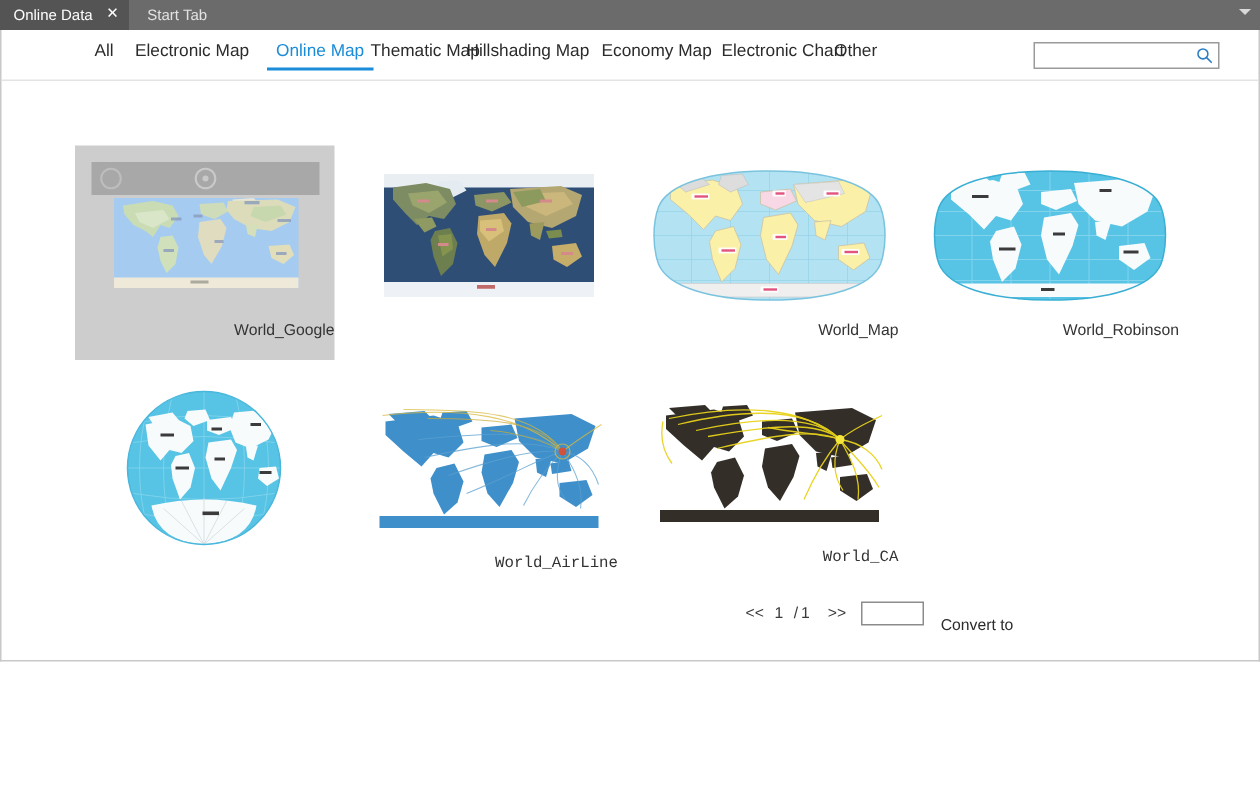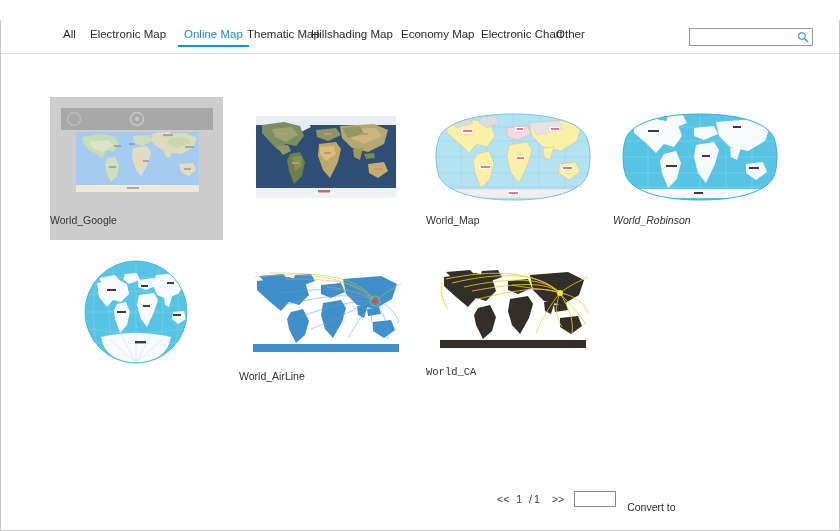--- a/index.html
+++ b/index.html
@@ -55,21 +55,21 @@
     position: absolute; right: 6px; top: 6px;
     width: 0; height: 0;
     border-left: 4px solid transparent;
     border-right: 4px solid transparent;
     border-top: 4px solid #d9d9d9;
   }
 
   
   .window {
     position: absolute; left: 0; top: 20px;
-    width: 840px; height: 511px;
+    width: 840px; height: 421px;
     background: #ffffff;
     border: 1px solid #c8c8c8;
     border-top: none;
     box-sizing: border-box;
   }
 
   
   .navbar {
     position: absolute; left: 0; top: 0;
     width: 838px; height: 34px;
@@ -136,21 +136,21 @@
     position: absolute;
     left: 0; right: 0; top: 5px;
     height: 110px;
     display: flex;
     align-items: center;
     justify-content: center;
   }
   .cell-label {
     position: absolute;
     left: 0; right: 0; bottom: 14px;
-    text-align: left;
+    text-align: right;
     font-size: 10.5px;
     color: #333333;
     white-space: nowrap;
   }
 
   
   .pager {
     position: absolute;
     left: 0; bottom: 20px;
     width: 838px; height: 22px;
@@ -194,20 +194,30 @@
     margin-top: 16px;
   }
 
   svg { display: block; }
 </style>
 </head>
 <body>
 
 <div id="app">
 
+  <div class="tabstrip">
+    <div class="tab active">
+      <span>Online Data</span>
+      <span class="tab-close">✕</span>
+    </div>
+    <div class="tab inactive">
+      <span>Start Tab</span>
+    </div>
+    <div class="tabstrip-caret"></div>
+  </div>
 
   <div class="window">
 
     <div class="navbar">
       <div class="navitem" style="left:62px">All</div>
       <div class="navitem" style="left:89px">Electronic Map</div>
       <div class="navitem active" style="left:183px">Online Map</div>
       <div class="navitem" style="left:246px">Thematic Map</div>
       <div class="navitem" style="left:310px">Hillshading Map</div>
       <div class="navitem" style="left:400px">Economy Map</div>
@@ -369,21 +379,21 @@
               <rect x="130" y="56.2" width="9" height="1.6" fill="#e2547f"></rect>
               <rect x="74" y="80" width="12" height="4" rx="0.8" fill="#ffffff" opacity="0.9"></rect>
               <rect x="76" y="81.2" width="9" height="1.6" fill="#e2547f"></rect>
             </g>
             <path d="M80 3 C40 3 12 12 6 27 C2 38 2 54 6 65 C12 80 40 89 80 89 C120 89 148 80 154 65 C158 54 158 38 154 27 C148 12 120 3 80 3 Z" fill="none" stroke="#79c3de" stroke-width="1"></path>
           </svg>
         </div>
         <div class="cell-label">World_Map</div>
       </div>
 
-      <div class="cell" style="left:612px; top:42px;font-style:italic;">
+      <div class="cell" style="left:612px; top:42px;">
         <div class="thumb-wrap">
           <svg width="160" height="92" viewBox="0 0 160 92">
             <defs>
               <clipPath id="robB">
                 <path d="M80 3 C40 3 12 12 6 27 C2 38 2 54 6 65 C12 80 40 89 80 89 C120 89 148 80 154 65 C158 54 158 38 154 27 C148 12 120 3 80 3 Z"></path>
               </clipPath>
             </defs>
             <g clip-path="url(#robB)">
               <rect x="0" y="0" width="160" height="92" fill="#57c3e5"></rect>
               <g stroke="#8fd9ee" stroke-width="0.6" opacity="0.85">
@@ -477,21 +487,21 @@
               <rect x="62" y="28" width="7" height="2" fill="#3b3b3b"></rect>
               <rect x="88" y="25" width="7" height="2" fill="#3b3b3b"></rect>
               <rect x="94" y="57" width="8" height="2" fill="#3b3b3b"></rect>
               <rect x="56" y="84" width="11" height="2.4" fill="#3b3b3b"></rect>
             </g>
             <circle cx="57" cy="55" r="51" fill="none" stroke="#49b7dc" stroke-width="1"></circle>
           </svg>
         </div>
       </div>
 
-      <div class="cell" style="left:238px; top:198px;">
+      <div class="cell" style="left:238px; top:198px;font-family:Liberation Mono, monospace;">
         <div class="thumb-wrap">
           <svg width="154" height="84" viewBox="0 0 154 84">
             <rect x="0" y="0" width="154" height="84" fill="#ffffff"></rect>
 
             <path d="M8 10 L40 6 L56 11 L60 24 L50 34 L40 31 L32 40 L20 30 L8 19 Z" fill="#3f8fcb"></path>
             <path d="M10 5 L34 3 L40 9 L18 13 Z" fill="#3f8fcb"></path>
             <path d="M46 4 L62 3 L66 10 L52 15 L44 10 Z" fill="#3f8fcb"></path>
             <path d="M42 41 L54 38 L60 50 L56 64 L47 72 L40 58 L38 48 Z" fill="#3f8fcb"></path>
             <path d="M74 32 L92 29 L97 37 L93 51 L84 67 L76 58 L72 44 Z" fill="#3f8fcb"></path>
             <path d="M72 14 L92 12 L96 21 L82 27 L72 23 Z" fill="#3f8fcb"></path>

